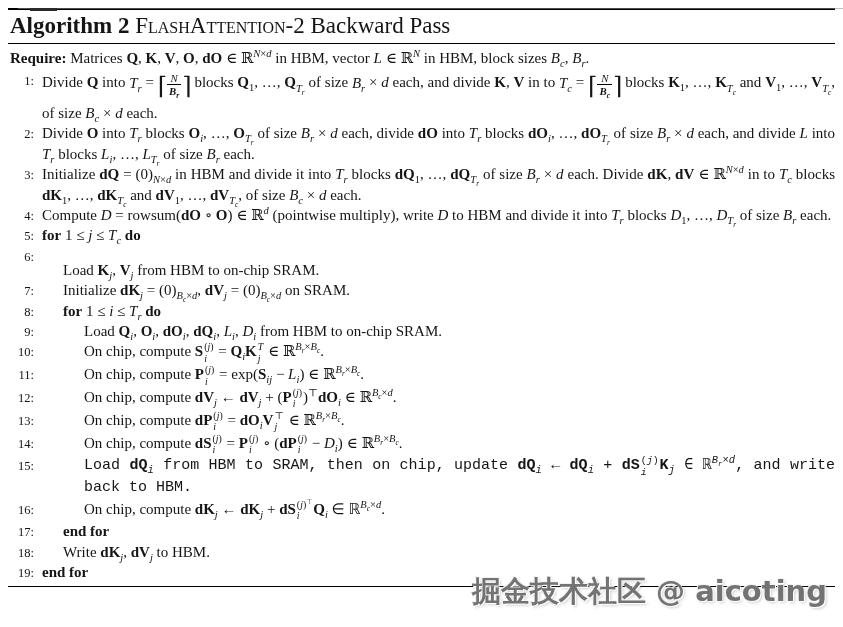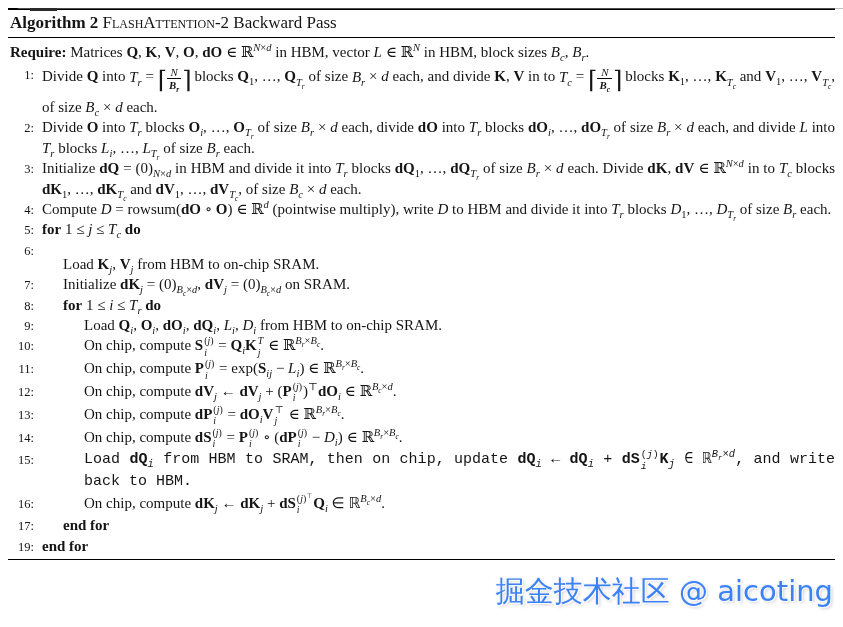--- a/index.html
+++ b/index.html
@@ -6,44 +6,44 @@
   body{
     width:843px;height:627px;position:relative;overflow:hidden;
     background:#ffffff;color:#151515;
     font-family:"Liberation Serif","DejaVu Serif",serif;
     -webkit-font-smoothing:antialiased;
   }
   .page{padding:0 8px;position:relative;}
   .top-artifact{position:absolute;left:18px;top:0;width:825px;height:1px;background:#8a8a8a;opacity:.55;}
   .top-smudge{position:absolute;left:30px;top:0;width:27px;height:3px;background:#2a2a2a;}
   .top-rule{border-top:2.4px solid #000;margin-top:8px;}
-  .alg-header{font-size:17px;padding:3px 2px 4px 2px;}
+  .alg-header{font-size:23px;padding:3px 2px 4px 2px;}
   .alg-label{font-weight:bold;}
   .alg-title-name{font-variant:small-caps;}
   .mid-rule{border-top:1.3px solid #000;margin-bottom:3px;}
   .alg-body{font-size:15px;line-height:1.36;}
   .require-row{padding:1px 0 2px 2px;text-align:justify;}
   .require-label{font-weight:bold;margin-top:20px;}
   .line{display:flex;align-items:flex-start;}
   .num{flex:0 0 26px;text-align:right;font-size:12.5px;padding-top:3px;white-space:nowrap;}
   .content{flex:1;text-align:justify;}
   b{font-weight:bold;}
   i{font-style:italic;}
   sub,sup{font-size:70%;line-height:0;}
   .ss{display:inline-block;text-align:left;vertical-align:-0.55em;font-size:66%;line-height:1.15;margin-left:1px;margin-right:1px;}
   .ss .t,.ss .b{display:block;}
   .frac{display:inline-block;vertical-align:middle;text-align:center;font-size:72%;line-height:1.12;margin:0 1px;}
   .frac .fn{display:block;border-bottom:1px solid #000;padding:0 2px;}
   .frac .fd{display:block;padding:0 2px;font-weight:bold;}
   .ceil{font-size:160%;vertical-align:-0.28em;letter-spacing:-1px;}
   .bottom-rule{border-top:1.7px solid #000;margin-top:3px;}
   .watermark{
-    position:absolute;right:10px;top:572px;white-space:nowrap;
+    position:absolute;right:16px;top:572px;white-space:nowrap;
     font-family:"DejaVu Sans","Liberation Sans",sans-serif;
-    font-size:29px;font-weight:normal;color:#3b82f6;
+    font-size:29px;font-weight:bold;color:#737373;
     text-shadow:1px 1px 0 #ffffff,-1px -1px 0 #f2f2f2,2px 2px 3px rgba(120,120,120,.35);
   }
 </style>
 </head>
 <body>
 
 <div class="page">
   <div class="top-artifact"></div>
   <div class="top-smudge"></div>
   <div class="top-rule"></div>
@@ -123,20 +123,24 @@
   </div>
         <div class="line">
     <span class="num">16:</span>
     <span class="content" style="padding-left: 50px; font-family: Liberation Serif, serif;">On chip, compute <b>dK</b><sub><i>j</i></sub> ← <b>dK</b><sub><i>j</i></sub> + <b>dS</b><span class="ss"><span class="t">(<i>j</i>)<sup>⊤</sup></span><span class="b"><i>i</i></span></span><b>Q</b><sub><i>i</i></sub> ∈ ℝ<sup><i>B<sub>c</sub></i>×<i>d</i></sup>.</span>
   </div>
         <div class="line">
     <span class="num">17:</span>
     <span class="content" style="padding-left: 29px;"><b>end for</b></span>
   </div>
         <div class="line">
+    <span class="num">18:</span>
+    <span class="content" style="padding-left: 29px;">Write <b>dK</b><sub><i>j</i></sub>, <b>dV</b><sub><i>j</i></sub> to HBM.</span>
+  </div>
+        <div class="line">
     <span class="num">19:</span>
     <span class="content" style="padding-left: 8px;"><b>end for</b></span>
   </div>
       </div>
   </div>
 
   <div class="bottom-rule"></div>
 </div>
 
 <div class="watermark">掘金技术社区 @ aicoting</div>

